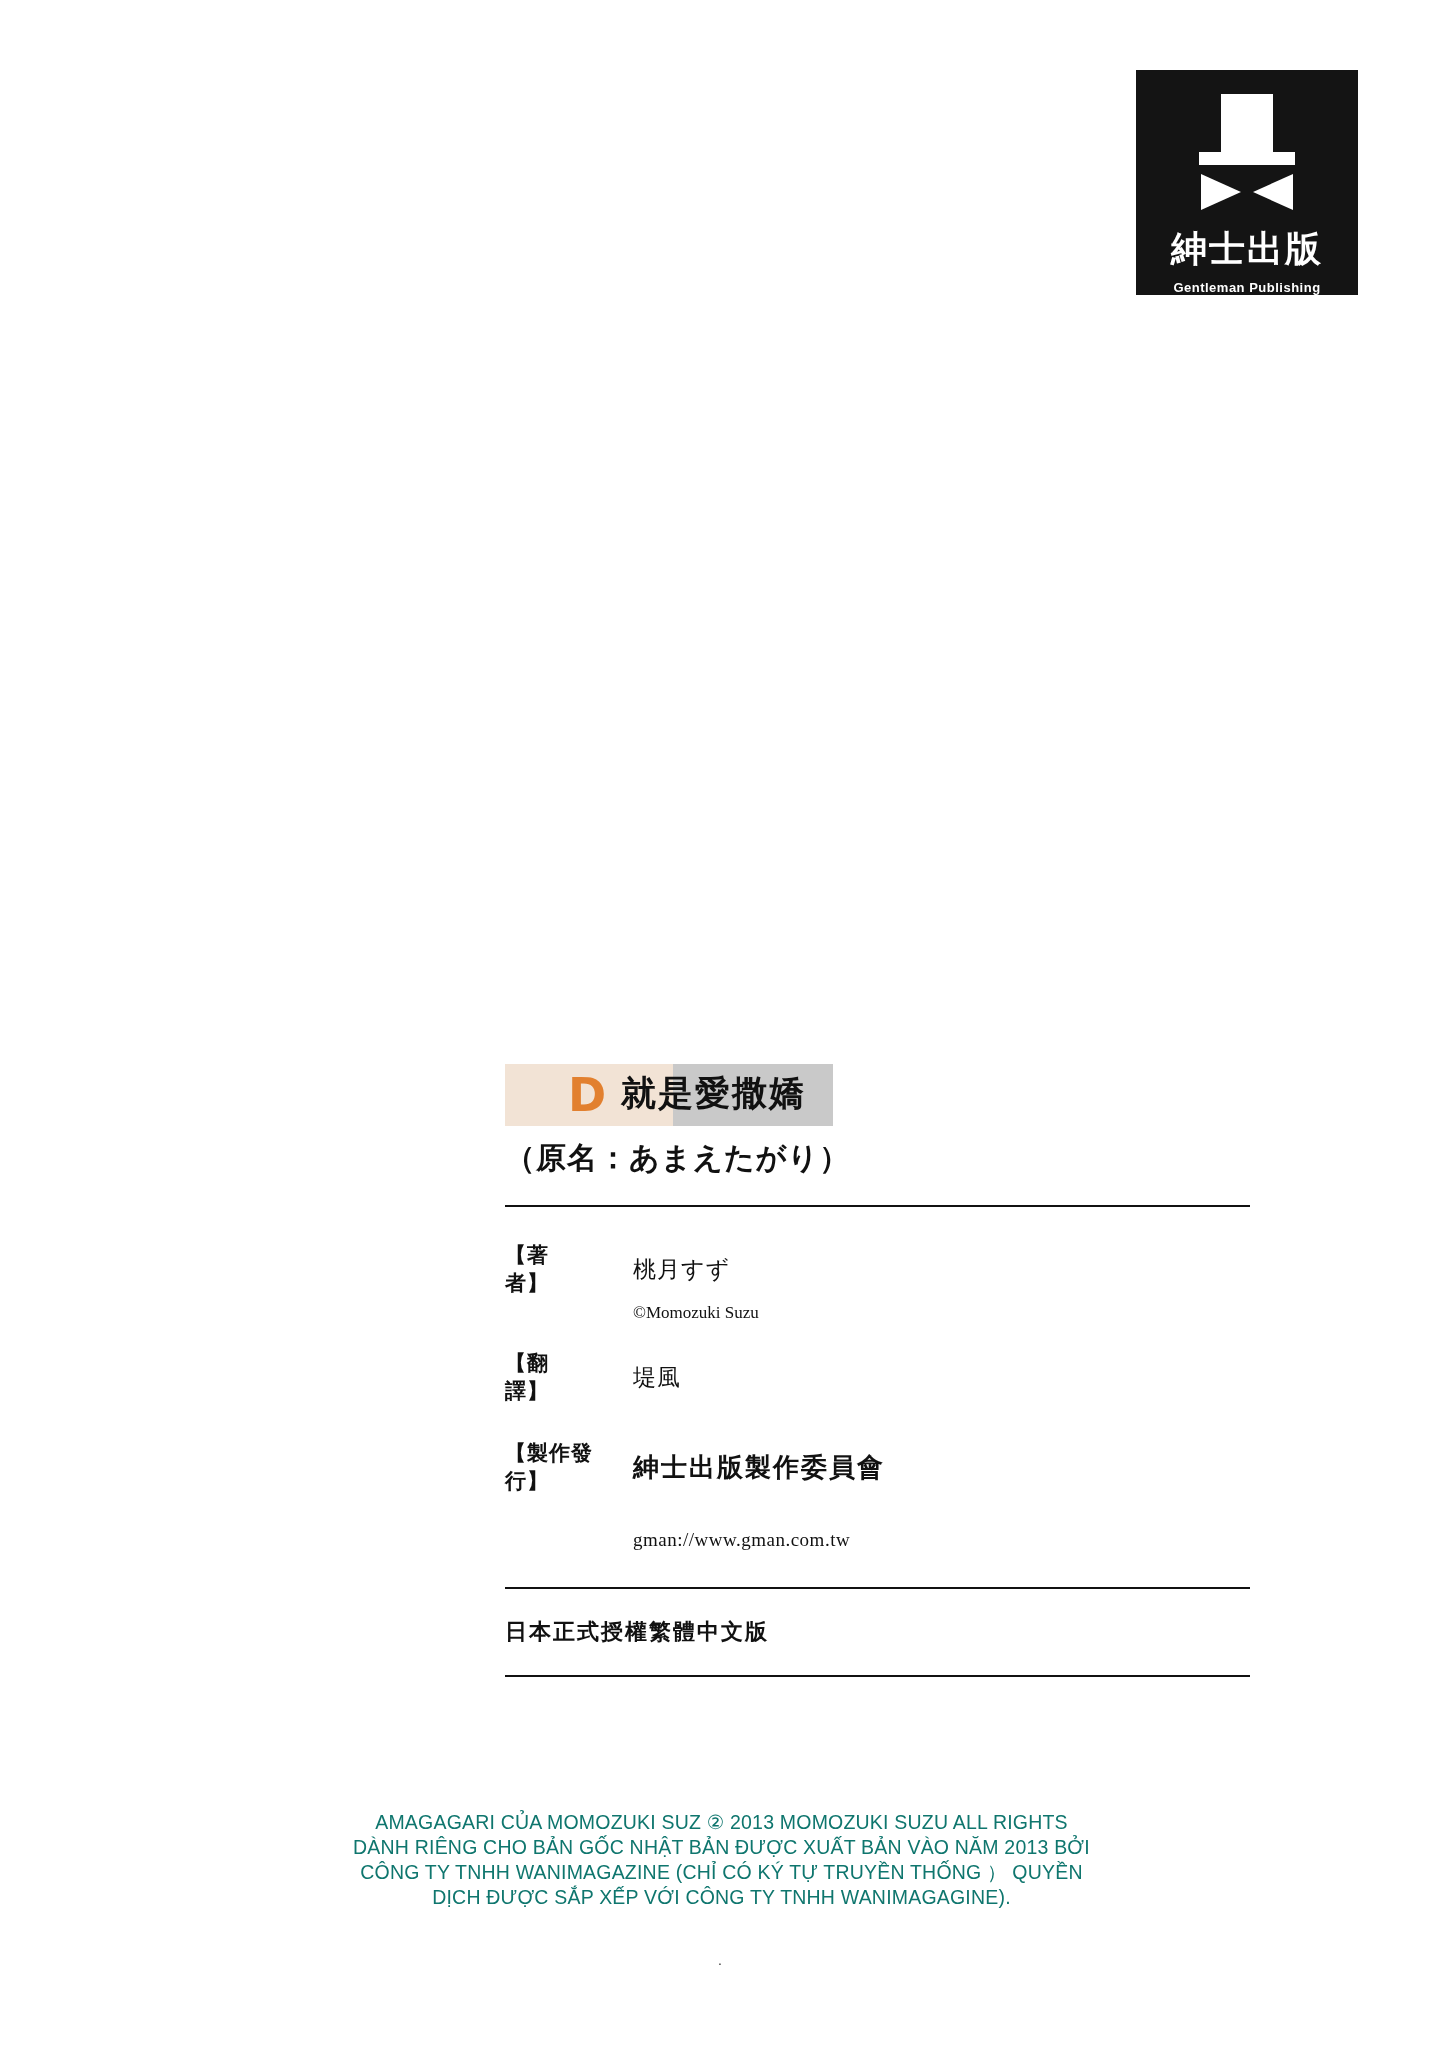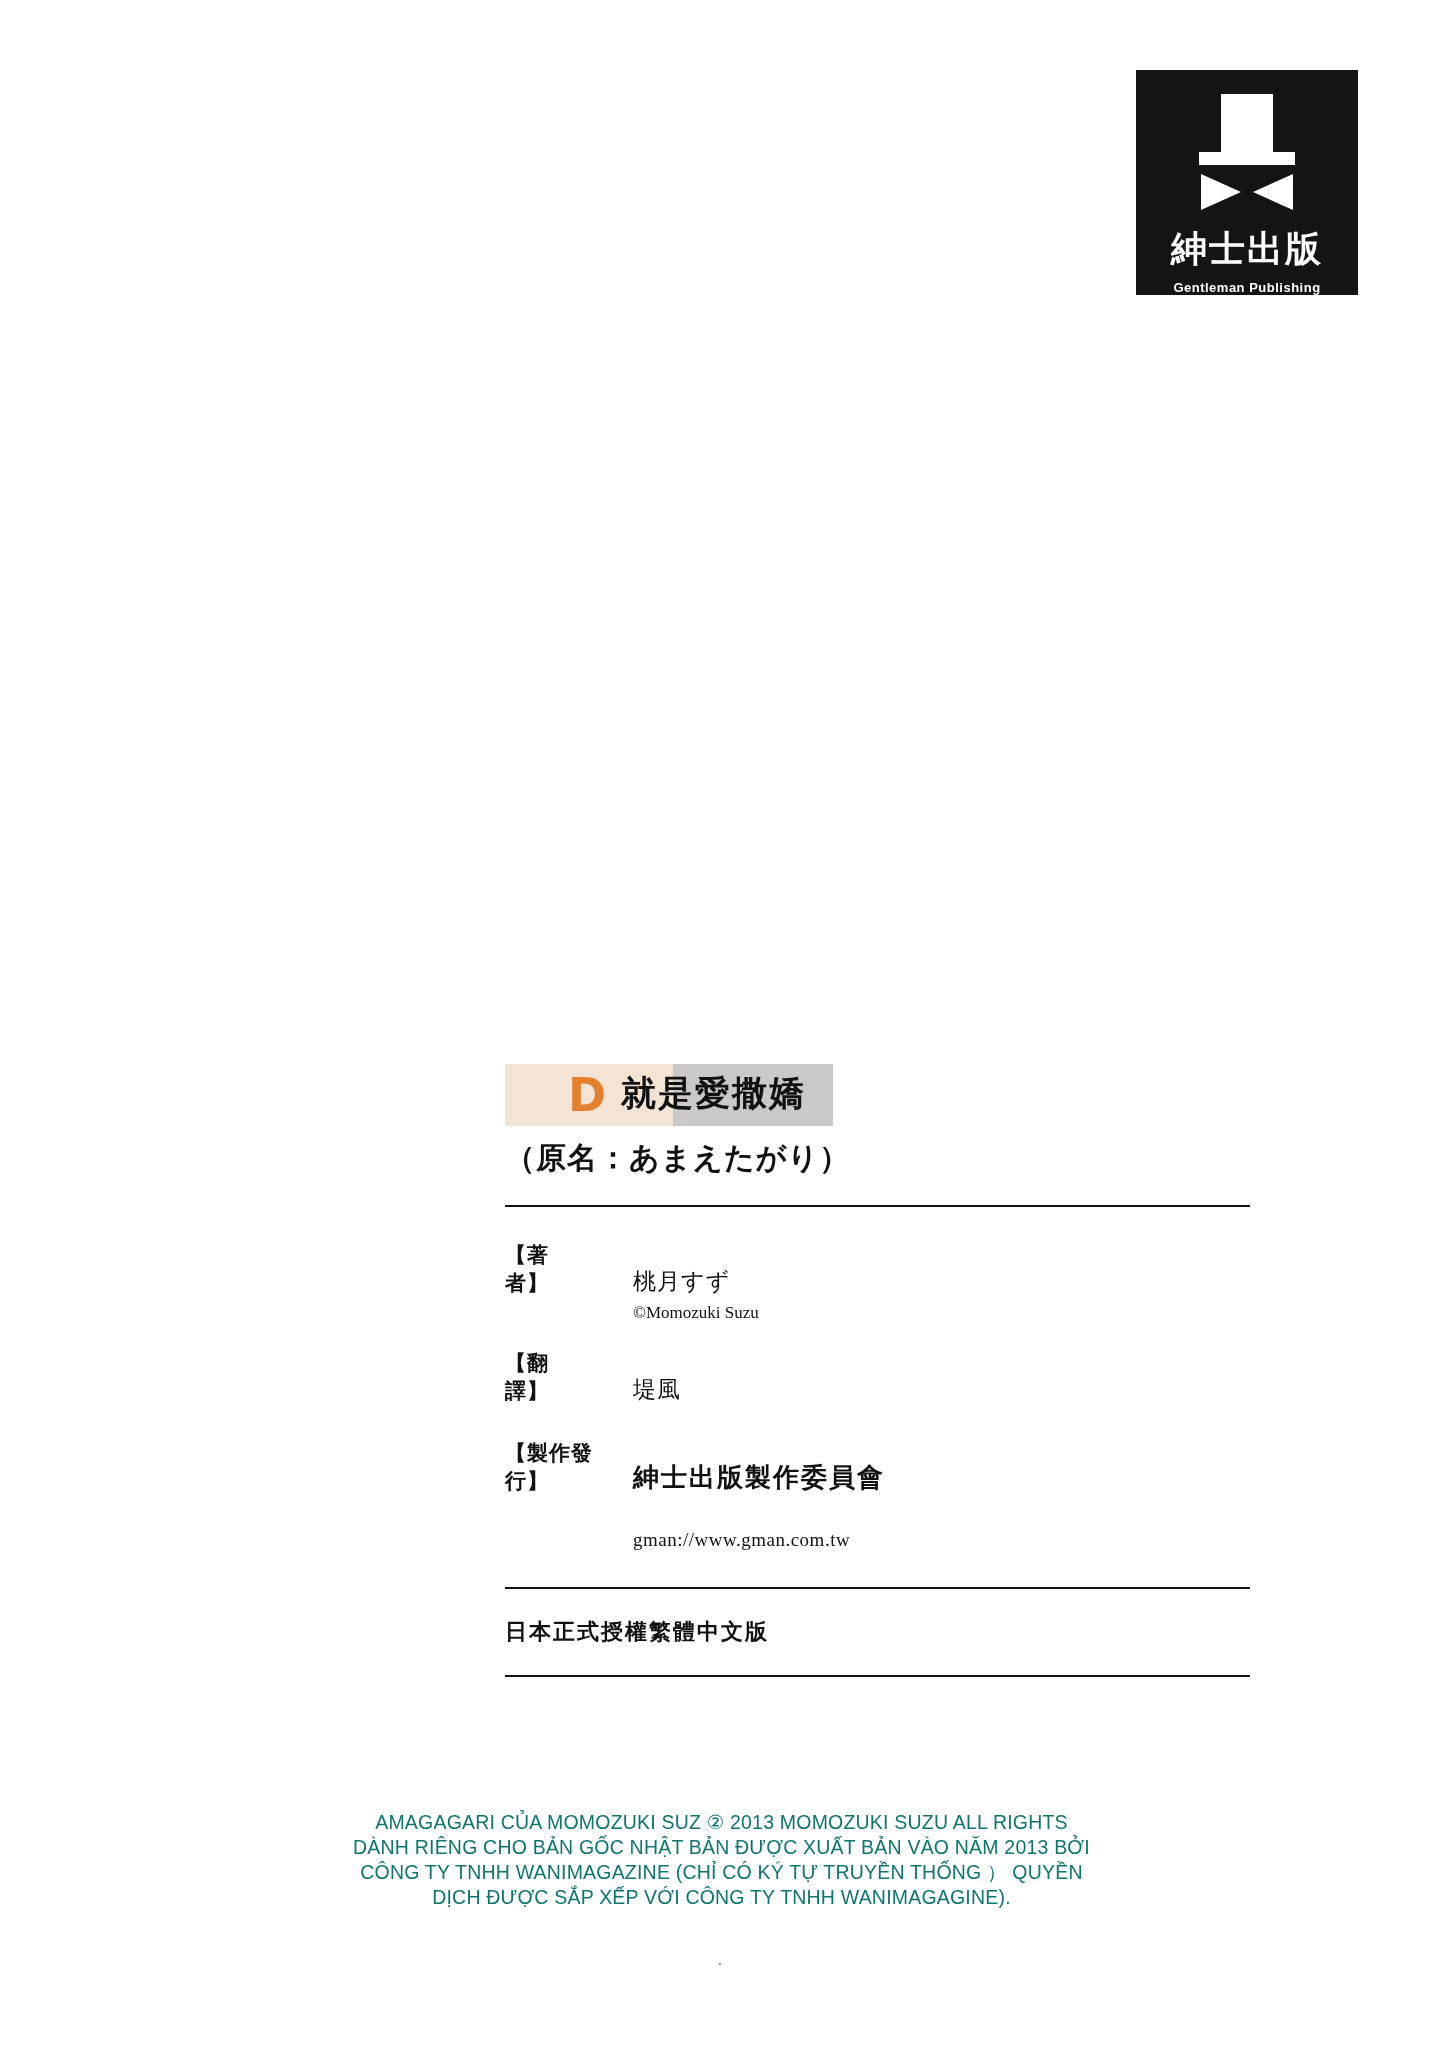--- a/index.html
+++ b/index.html
@@ -157,21 +157,21 @@
     border-top: 2px solid #111111;
     margin: 26px 0 0 0;
     width: 745px;
   }
 
   .credits {
     margin-top: 34px;
   }
   .credit-row {
     display: flex;
-    align-items: flex-end;
+    align-items: center;
     margin-bottom: 6px;
   }
   .credit-label {
     font-size: 21px;
     font-weight: 700;
     width: 128px;
     letter-spacing: 1px;
     font-family: "DejaVu Sans", sans-serif;
     color: #111111;
   }

